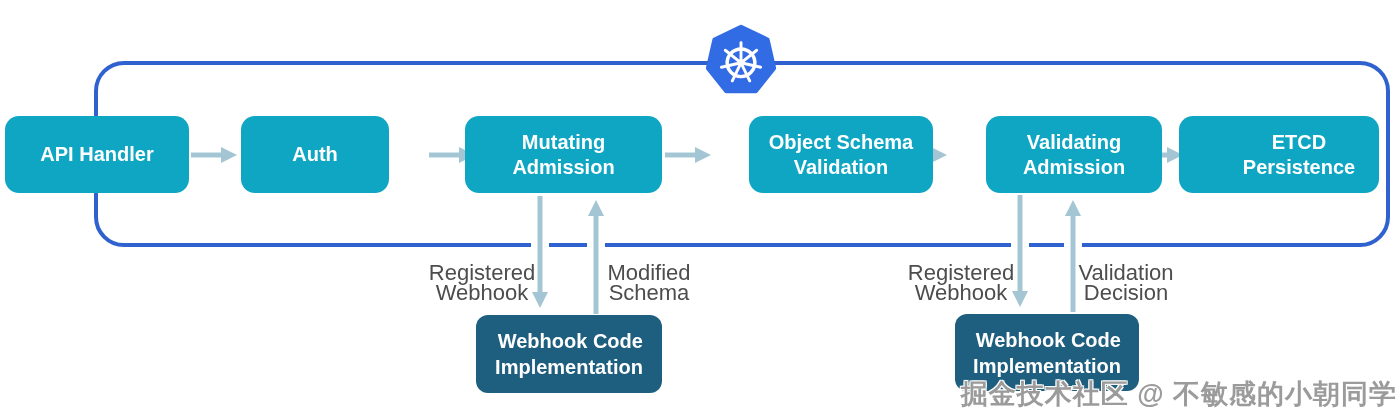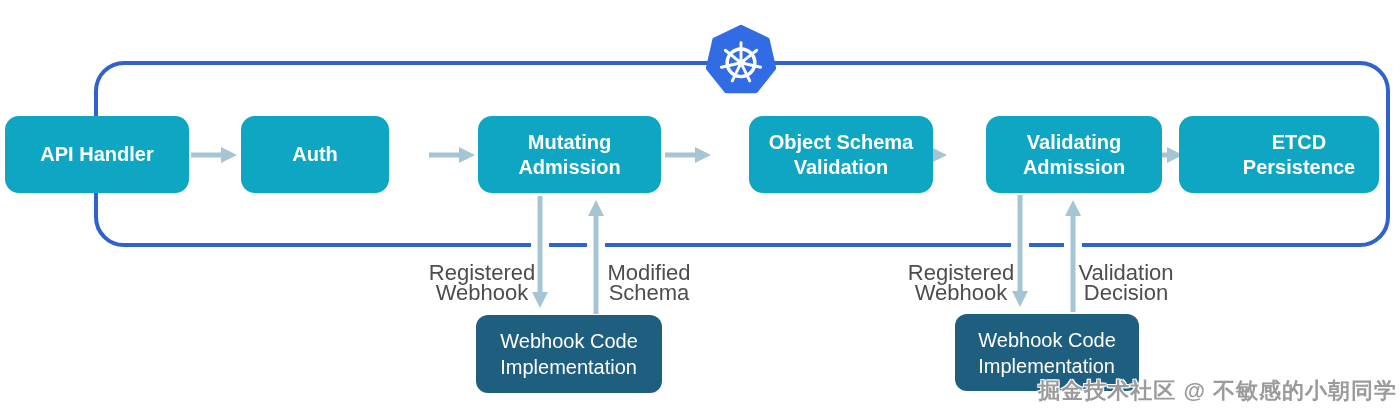--- a/index.html
+++ b/index.html
@@ -18,36 +18,36 @@
   
   .stage-box{
     position:absolute;top:116px;height:77px;background:#0fa6c4;border-radius:14px;
     display:flex;align-items:center;justify-content:center;text-align:center;
     color:#ffffff;font-weight:bold;font-size:20px;line-height:25px;
     white-space:pre-line;z-index:4;
   }
   
   .webhook-box{
     position:absolute;background:#1e5e7e;border-radius:12px;
-    display:flex;align-items:center;justify-content:center;text-align:left;
-    color:#ffffff;font-weight:normal;font-size:20px;line-height:26px;
+    display:flex;align-items:center;justify-content:center;text-align:right;
+    color:#ffffff;font-weight:bold;font-size:20px;line-height:26px;
     white-space:pre-line;z-index:4;
   }
   
   .h-arrow{position:absolute;top:145px;width:46px;height:20px;z-index:3;}
   .v-arrow{position:absolute;width:20px;z-index:3;}
   
   .flow-label{
     position:absolute;width:140px;top:263px;text-align:center;
     color:#4d4d4d;font-size:22px;line-height:20px;white-space:pre-line;z-index:3;
   }
   .k8s-logo{position:absolute;left:706px;top:24px;width:70px;height:72px;z-index:4;}
   .watermark{
     position:absolute;right:3px;top:376px;z-index:5;
-    font-size:22px;font-weight:bold;letter-spacing:1px;color:#9b9b9b;
+    font-size:27px;font-weight:bold;letter-spacing:1px;color:#9b9b9b;
     text-shadow:-1px -1px 0 #fff,1px -1px 0 #fff,-1px 1px 0 #fff,1px 1px 0 #fff;
     white-space:nowrap;
   }
 </style>
 </head>
 <body>
 
 <div id="stage">
 
   <div class="boundary"></div>
@@ -67,21 +67,21 @@
       <line x1="50" y1="56" x2="62.6" y2="82.1"></line>
       <line x1="50" y1="56" x2="37.4" y2="82.1"></line>
       <line x1="50" y1="56" x2="21.7" y2="62.5"></line>
       <line x1="50" y1="56" x2="27.3" y2="37.9"></line>
     </g>
     <circle cx="50" cy="56" r="5" fill="#ffffff"></circle>
   </svg>
 
   <div class="stage-box" style="left:5px;width:184px;">API Handler</div>
   <div class="stage-box" style="left:241px;width:148px;">Auth</div>
-  <div class="stage-box" style="left:478px;width:183px;">Mutating
+  <div class="stage-box" style="left:465px;width:197px;">Mutating
 Admission</div>
   <div class="stage-box" style="left:713px;width:184px;margin-left:36px;">Object Schema
 Validation</div>
   <div class="stage-box" style="left:986px;width:176px;">Validating
 Admission</div>
   <div class="stage-box" style="left:1179px;width:160px;padding-left:40px;">ETCD
 Persistence</div>
 
   <svg class="h-arrow" style="left:191px;" viewBox="0 0 46 20">
       <line x1="0" y1="10" x2="31" y2="10" stroke="#a4c6d4" stroke-width="5"></line>

